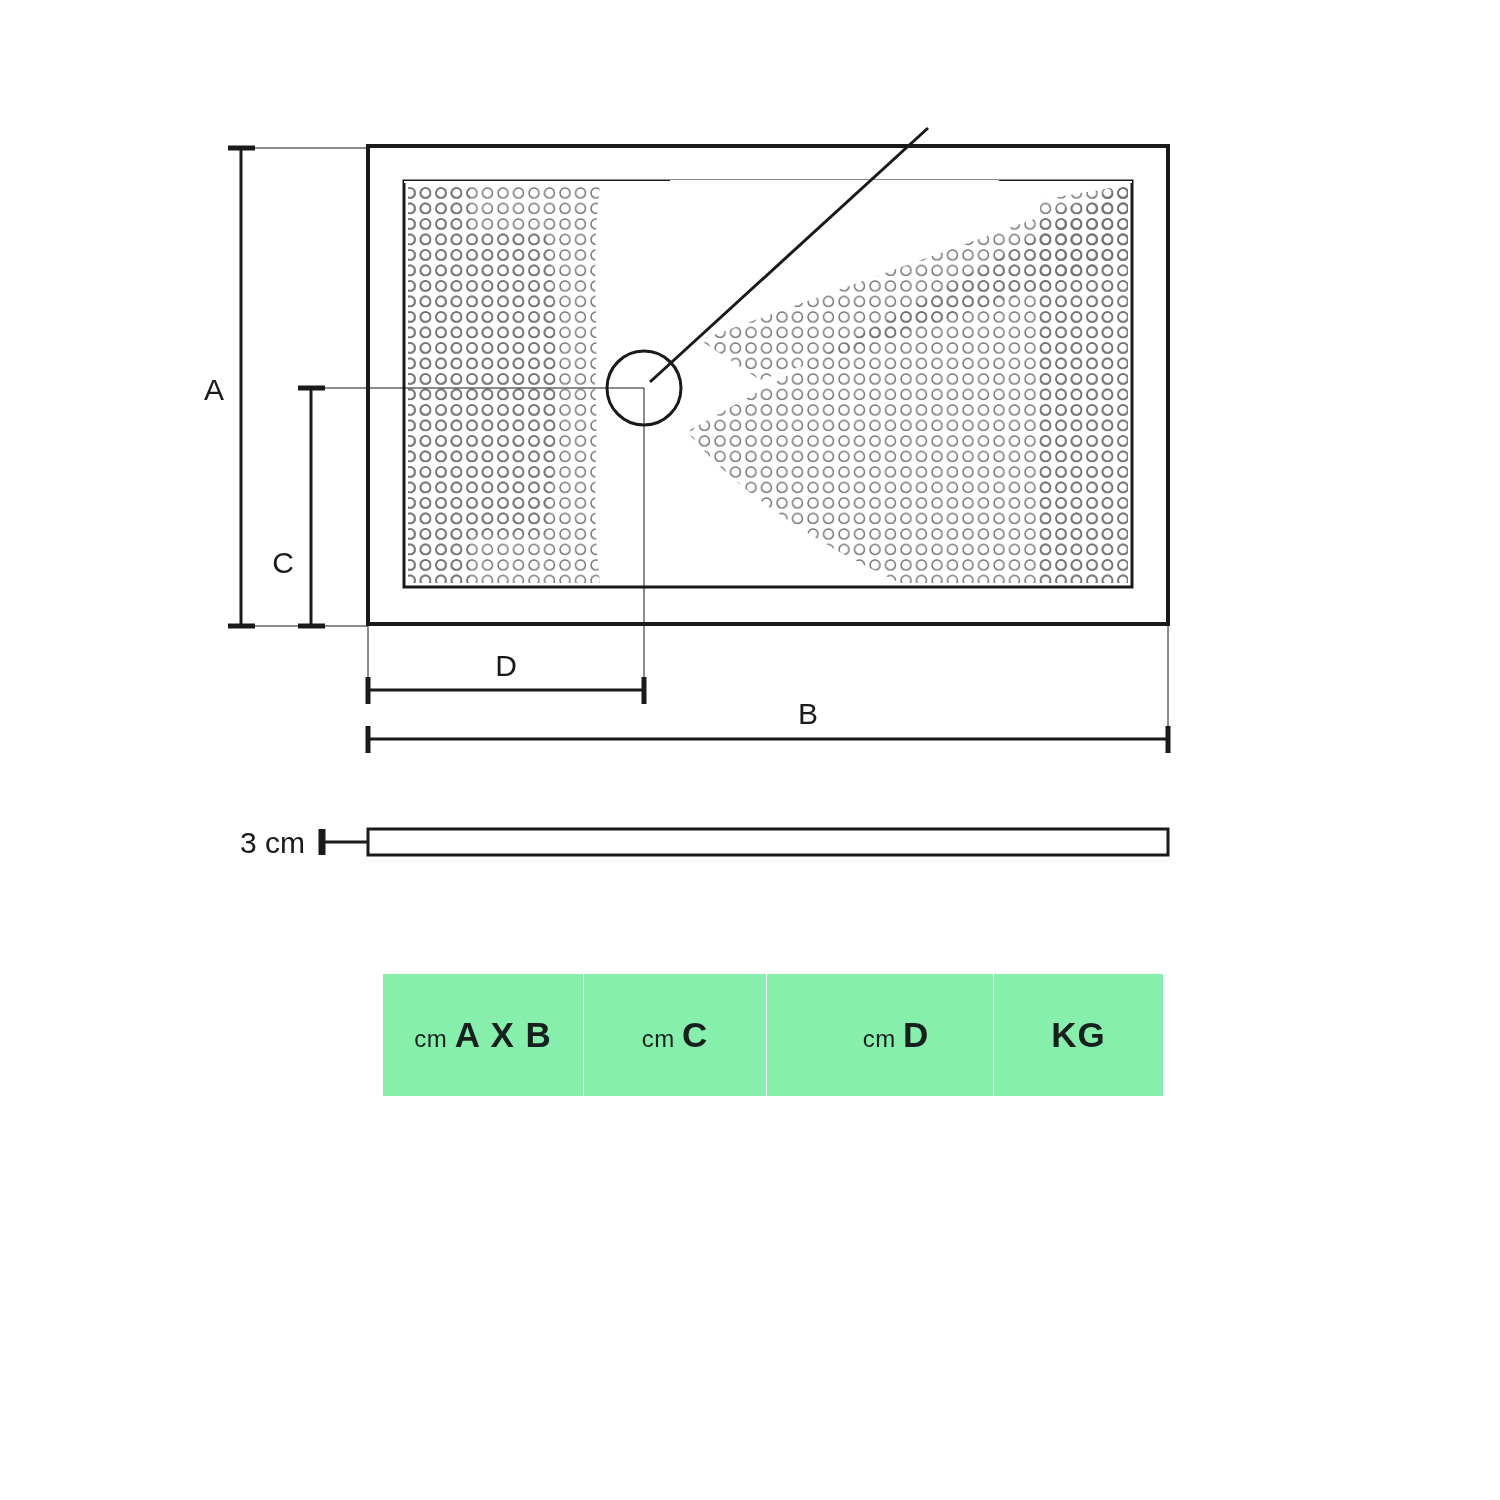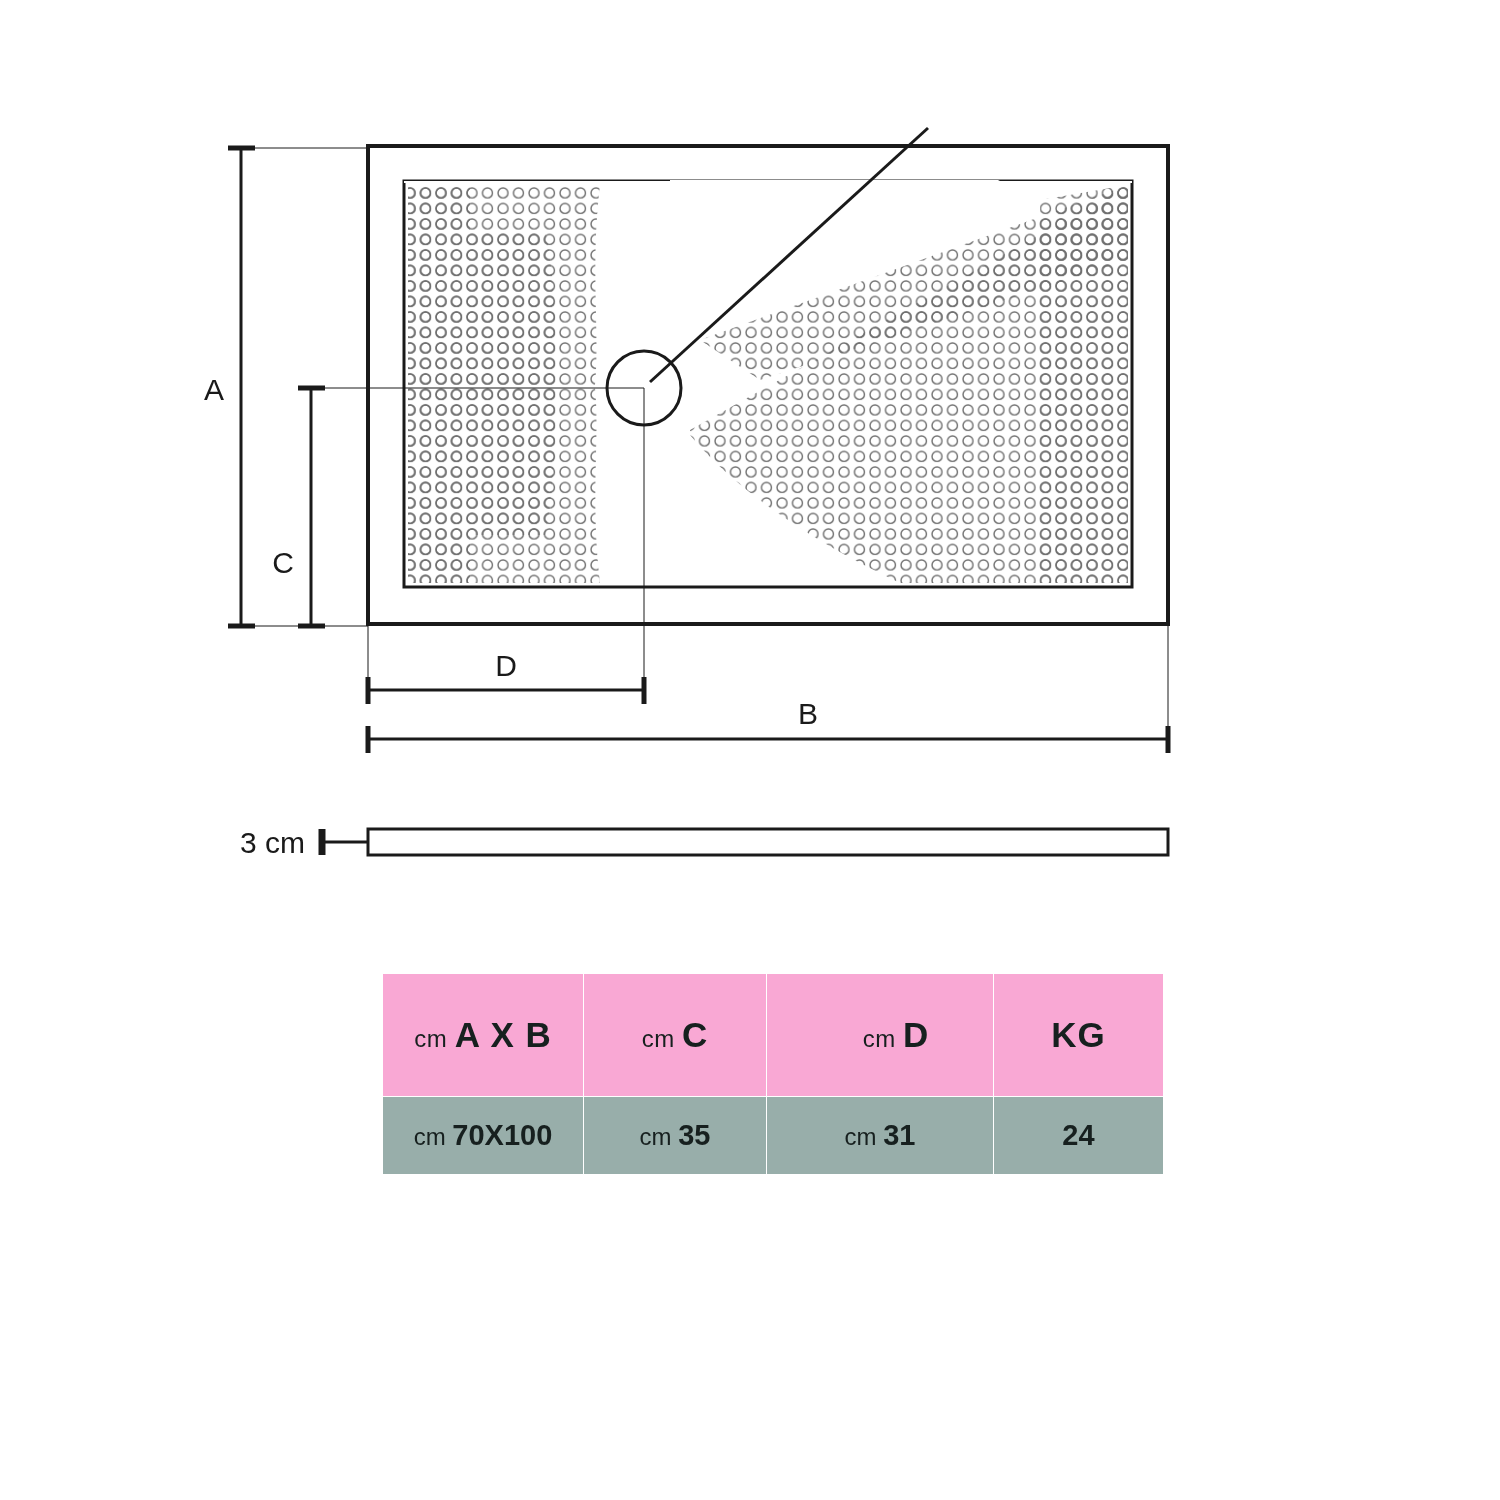--- a/index.html
+++ b/index.html
@@ -47,21 +47,21 @@
     table-layout: fixed;
   }
   table.spec-table th,
   table.spec-table td {
     border: 1px solid #ffffff;
     text-align: center;
     vertical-align: middle;
     font-family: "Liberation Sans", sans-serif;
   }
   table.spec-table thead th {
-    background: #f9a8d4;
+    background: #86efac;
     height: 120px;
     color: #17201f;
     font-size: 25px;
     font-weight: normal;
     letter-spacing: 0.5px;
   }
   table.spec-table thead th .big {
     font-size: 35px;
     font-weight: bold;
     letter-spacing: 1px;
@@ -179,34 +179,17 @@
           <th class="col-d">
             <span class="unit">cm</span>
             <span class="big">D</span>
           </th>
           <th class="col-kg">
             <span class="big">KG</span>
           </th>
         </tr>
       </thead>
       <tbody>
-        <tr class="row-dark">
-          <td>
-            <span class="unit">cm</span>
-            <span class="big">70X100</span>
-          </td>
-          <td>
-            <span class="unit">cm</span>
-            <span class="big">35</span>
-          </td>
-          <td>
-            <span class="unit">cm</span>
-            <span class="big">31</span>
-          </td>
-          <td>
-            <span class="big">24</span>
-          </td>
-        </tr>
       </tbody>
     </table>
   </div>
 
 </div>
 
 </body></html>

